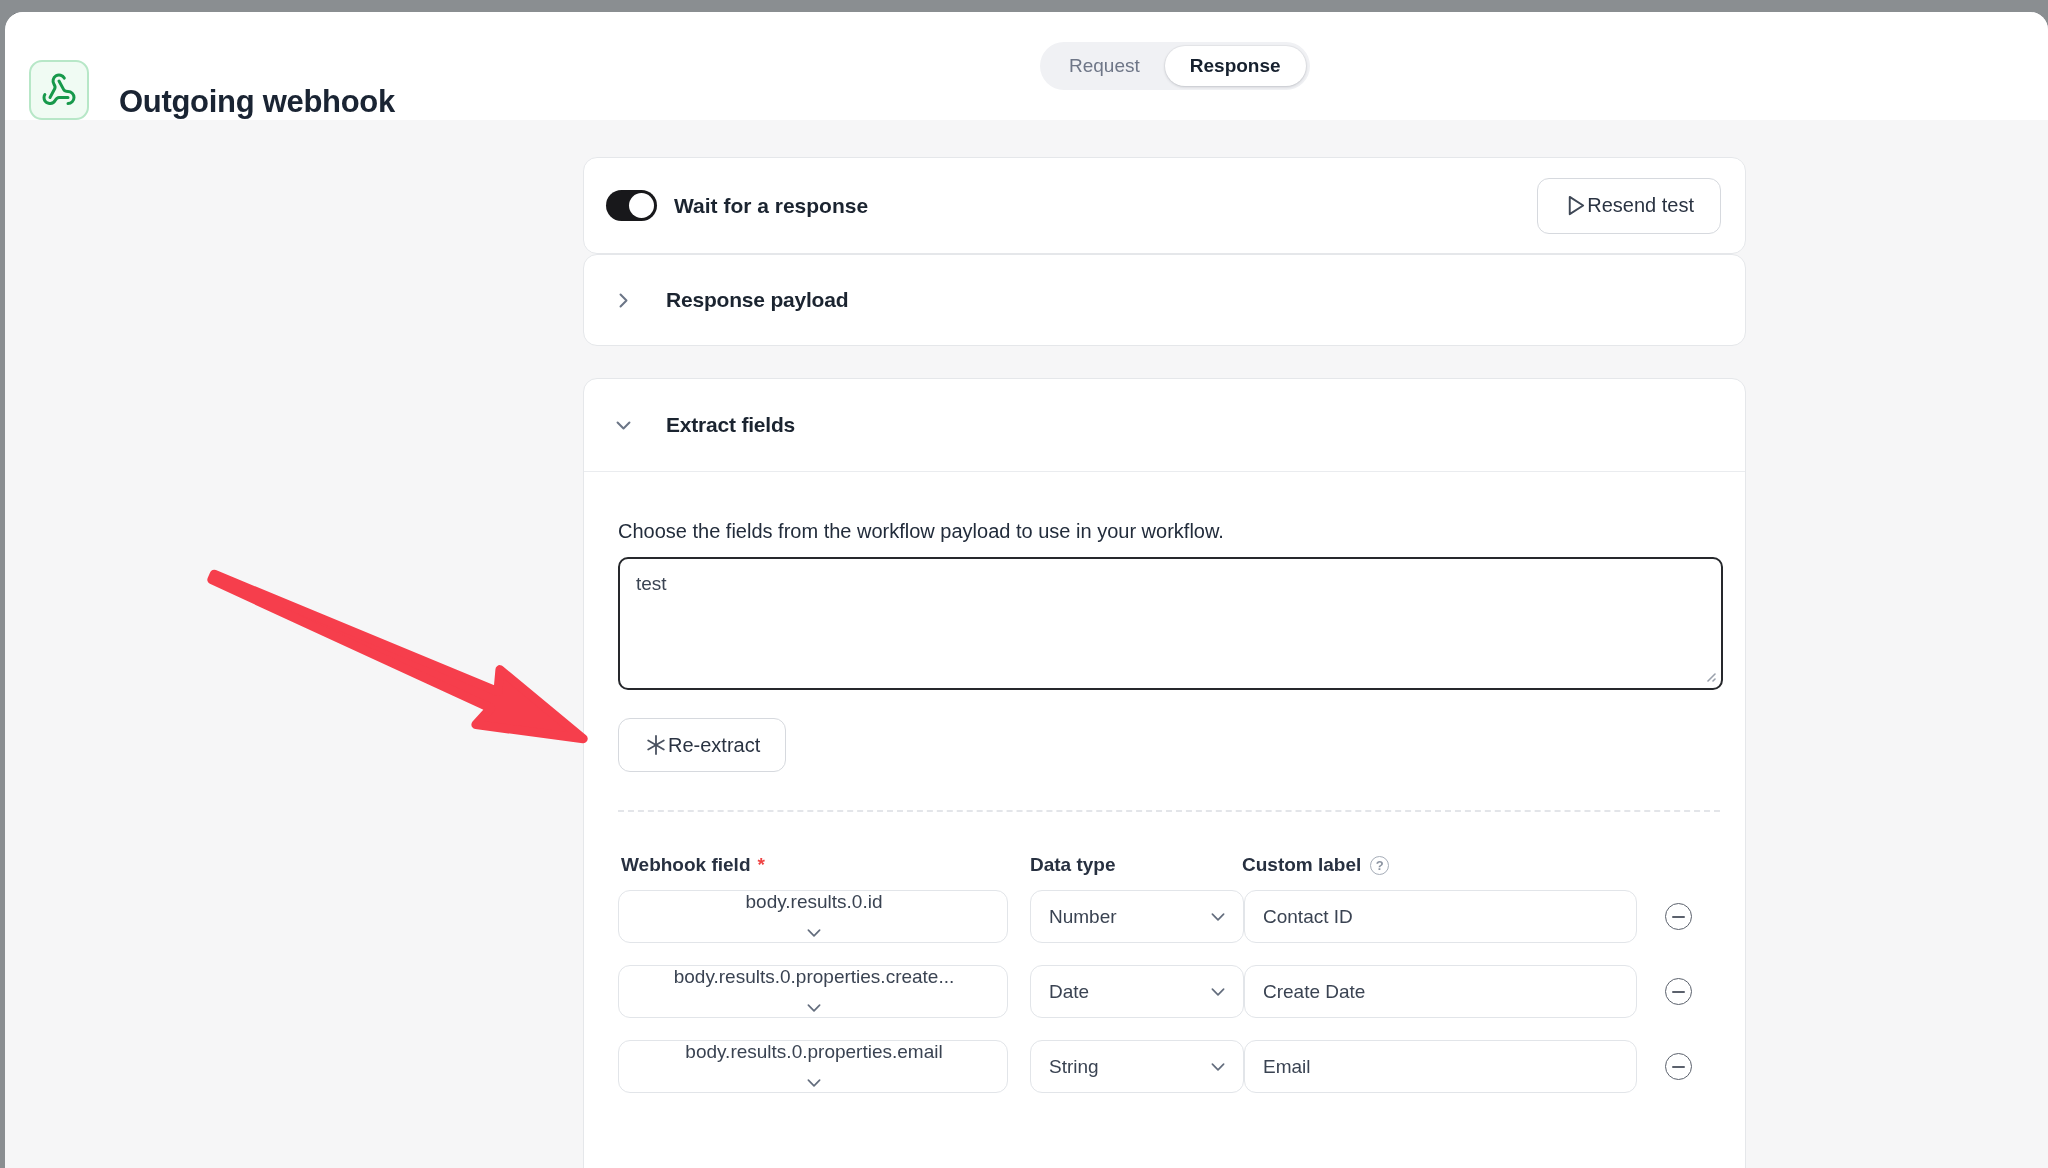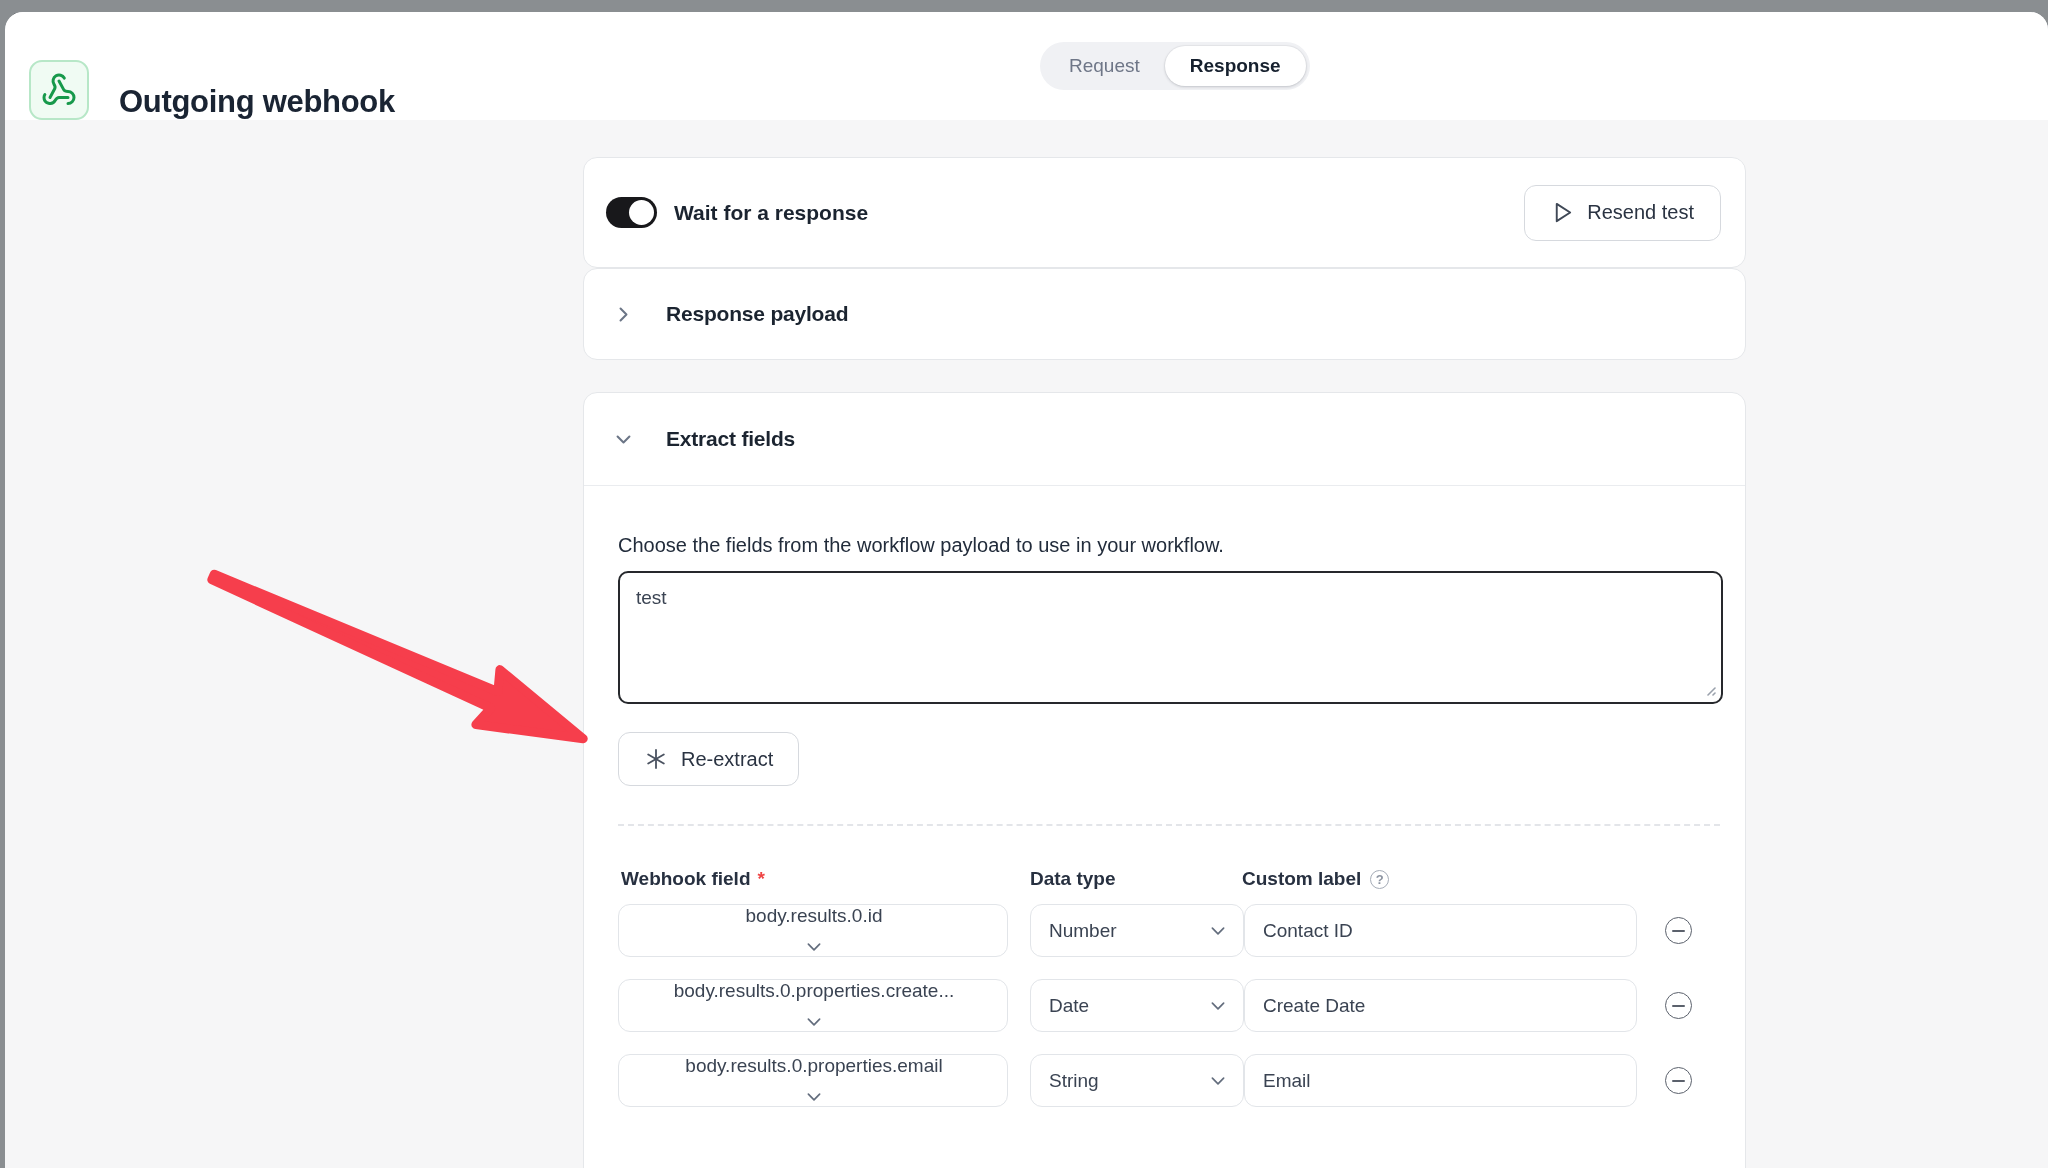--- a/index.html
+++ b/index.html
@@ -54,39 +54,39 @@
     color: #16202e; font-weight: 700; background: #ffffff;
     box-shadow: 0 1px 3px rgba(16,24,40,0.18), 0 0 0 1px rgba(16,24,40,0.03);
   }
   .panel-content { position: relative; height: calc(100% - 108px); }
   .column { position: absolute; left: 578px; top: 0; width: 1163px; }
   .card {
     background: #ffffff; border: 1.5px solid #e5e7ea; border-radius: 14px;
     width: 100%;
   }
   .card-wait {
-    margin-top: 37px; height: 111px;
+    margin-top: 37px; height: 97px;
     display: flex; align-items: center;
     padding: 0 24px 0 22px;
   }
   .toggle {
     width: 51px; height: 31px; border-radius: 16px;
     background: #18181b; position: relative; flex: none; cursor: pointer;
   }
   .toggle .knob {
     position: absolute; top: 3px; left: 23px;
     width: 25px; height: 25px; border-radius: 50%; background: #ffffff;
   }
   .toggle-label { margin-left: 17px; font-size: 21px; font-weight: 600; color: #1b2430; }
   .spacer { flex: 1; }
   .btn {
     display: inline-flex; align-items: center; justify-content: center;
     background: #ffffff; border: 1.5px solid #d6d9de; border-radius: 12px;
     font-size: 20px; font-weight: 500; color: #2a3342;
-    cursor: pointer; gap: 13px;
+    cursor: pointer; 
   }
   .btn-resend { height: 56px; padding: 0 26px; }
   .card-section { height: 92px; display: flex; align-items: center; padding-left: 30px; cursor: pointer; }
   .section-title { margin-left: 33px; font-size: 21px; font-weight: 700; color: #1b2430; letter-spacing: -0.2px; }
   .card-extract { margin-top: 32px; min-height: 900px; }
   .extract-header {
     height: 93px; display: flex; align-items: center; padding-left: 30px;
     border-bottom: 1.5px solid #eaecef; cursor: pointer;
   }
   .extract-body { padding: 0 24px 60px 34px; }

